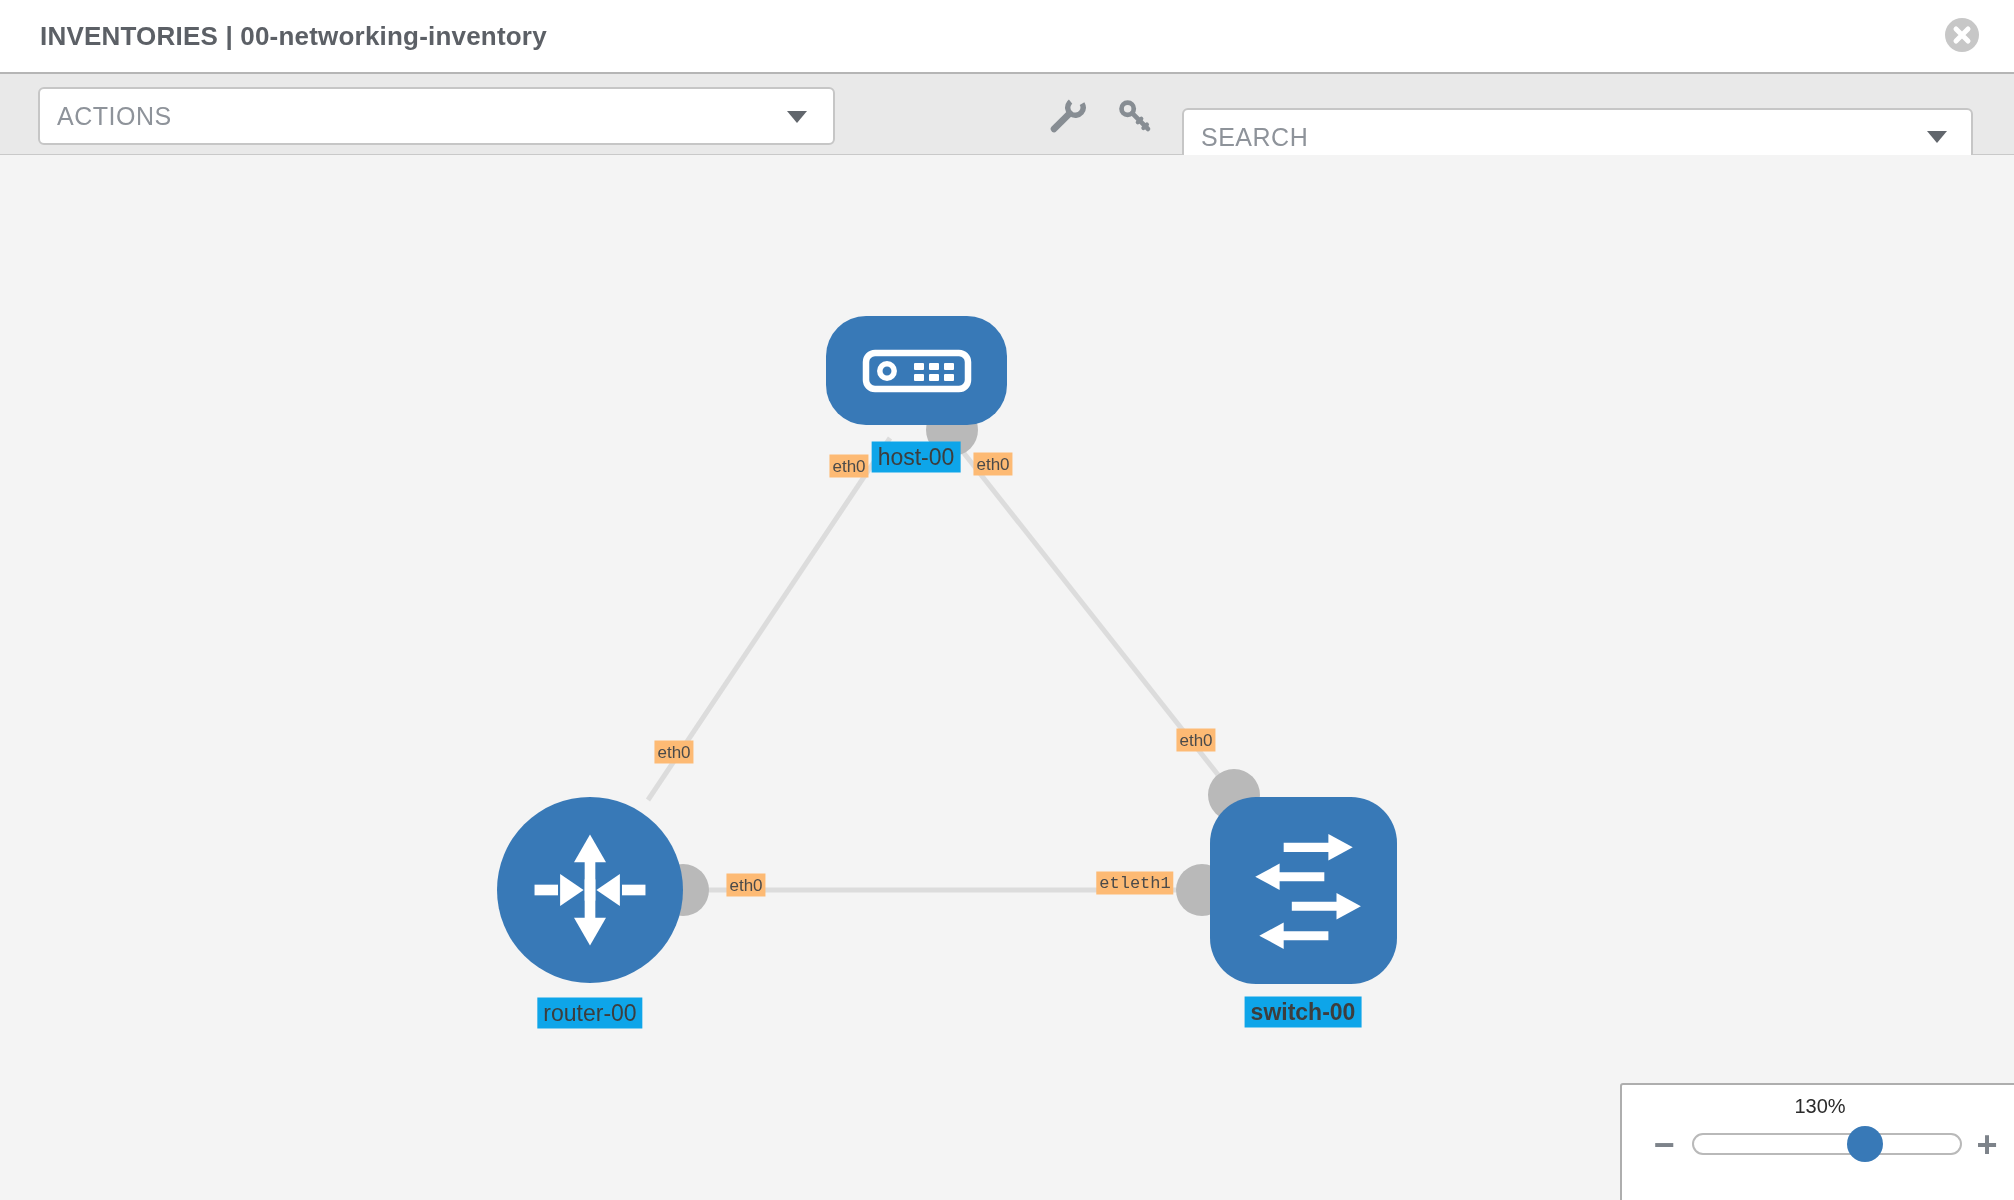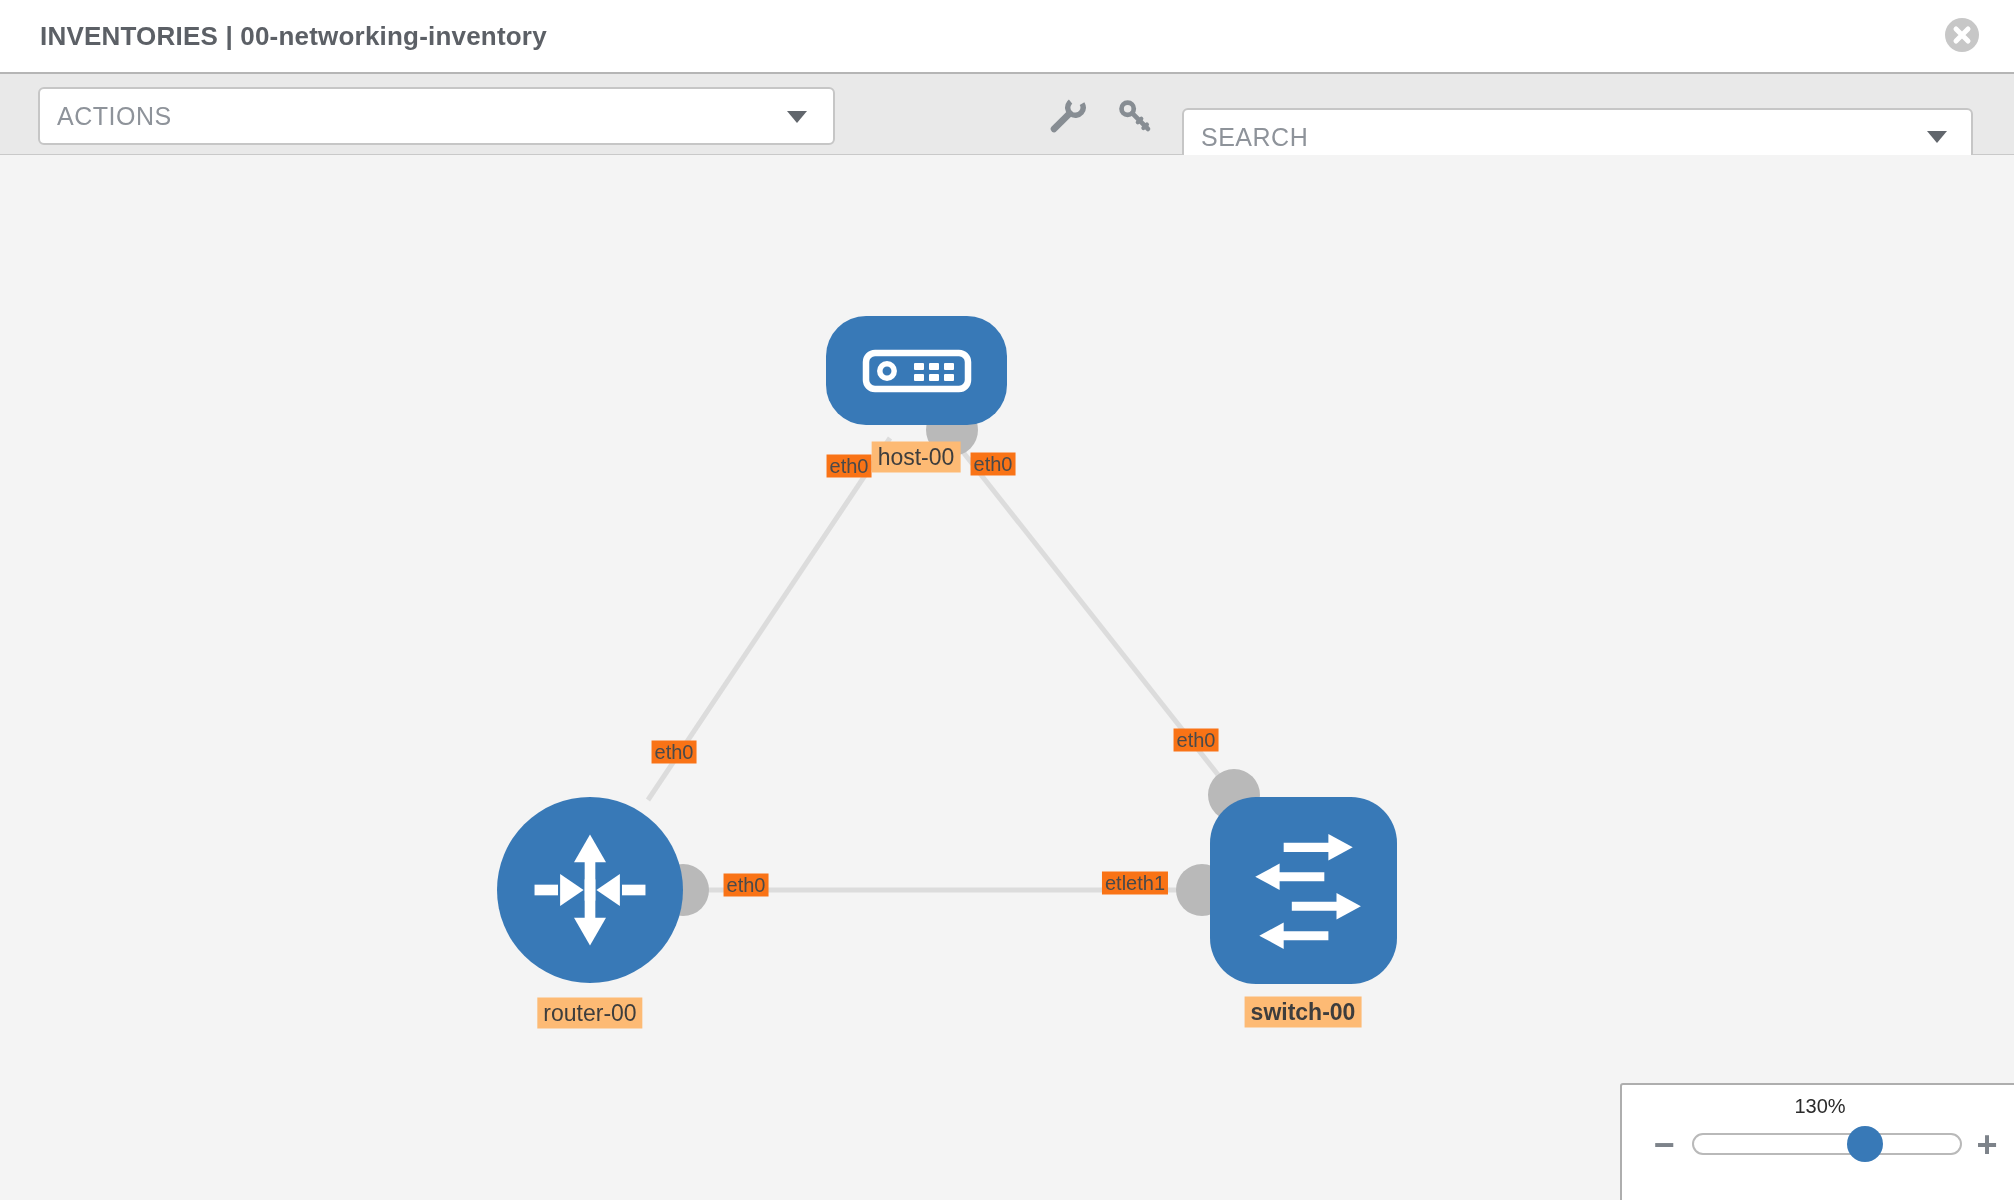--- a/index.html
+++ b/index.html
@@ -61,26 +61,26 @@
   .links-svg{position:absolute;left:0;top:0;}
 
   .node{position:absolute;background:#3879b7;}
   .node-host{left:826px;top:161px;width:181px;height:109px;border-radius:40px;}
   .node-router{left:497px;top:642px;width:186px;height:186px;border-radius:50%;}
   .node-switch{left:1210px;top:642px;width:187px;height:187px;border-radius:46px;}
   .node svg{position:absolute;left:50%;top:50%;transform:translate(-50%,-50%);}
 
   .node-label{
     position:absolute;transform:translate(-50%,-50%);
-    background:#fdba74;color:#3d3d3d;font-size:23px;line-height:31px;
+    background:#0ea5e9;color:#3d3d3d;font-size:23px;line-height:31px;
     padding:0 6px;white-space:nowrap;
   }
   .iface-label{
     position:absolute;transform:translate(-50%,-50%);
-    background:#f97316;color:#4a4a4a;font-size:20px;line-height:23px;
+    background:#fdba74;color:#4a4a4a;font-size:17px;line-height:23px;
     padding:0 3px;white-space:nowrap;
   }
 
   
   .zoom-panel{
     position:absolute;left:1620px;top:928px;width:400px;height:160px;
     background:#fff;border:2px solid #aeaeae;border-radius:3px;
     box-sizing:border-box;
   }
   .zoom-level{
@@ -206,21 +206,21 @@
           <polygon points="-20,31 -20,57 -44,44" stroke="none"></polygon>
         </g>
       </svg>
     </div>
 
     <div class="iface-label" style="left:849px;top:311px;">eth0</div>
     <div class="iface-label" style="left:993px;top:309px;">eth0</div>
     <div class="iface-label" style="left:674px;top:597px;">eth0</div>
     <div class="iface-label" style="left:1196px;top:585px;">eth0</div>
     <div class="iface-label" style="left:746px;top:730px;">eth0</div>
-    <div class="iface-label" style="left:1135px;top:728px;">etleth1</div>
+    <div class="iface-label" style="left:1135px;top:728px;font-family:Liberation Mono, monospace;">etleth1</div>
 
     <div class="node-label" style="left:916px;top:302px;">host-00</div>
     <div class="node-label" style="left:590px;top:858px;">router-00</div>
     <div class="node-label" style="left:1303px;top:857px;font-weight:bold;">switch-00</div>
 
     <div class="zoom-panel">
       <div class="zoom-level">130%</div>
       <button class="zoom-btn zoom-out-btn">
         <span>−</span>
       </button>

